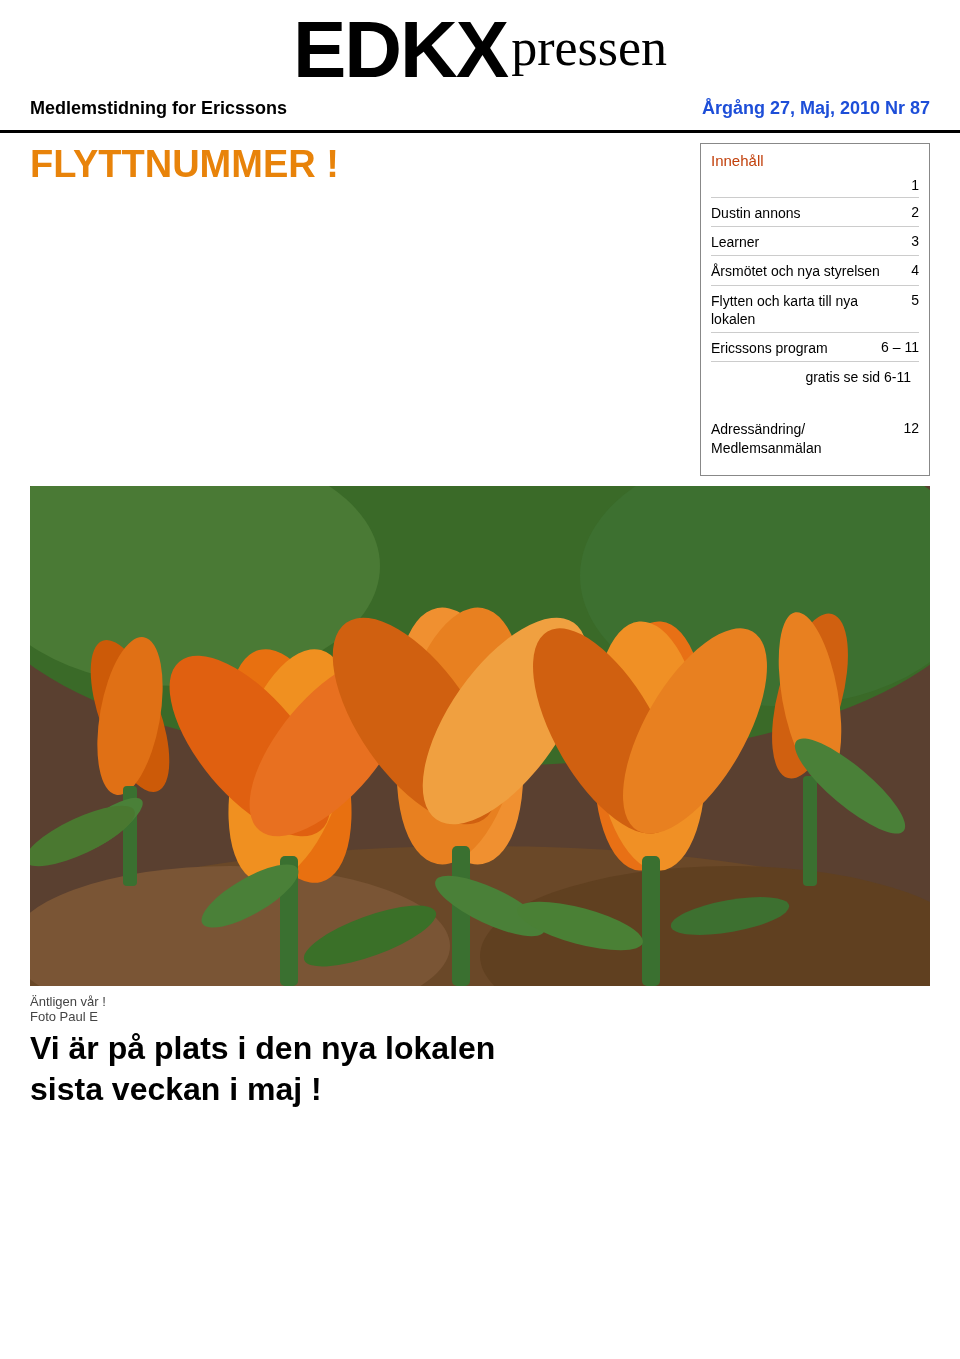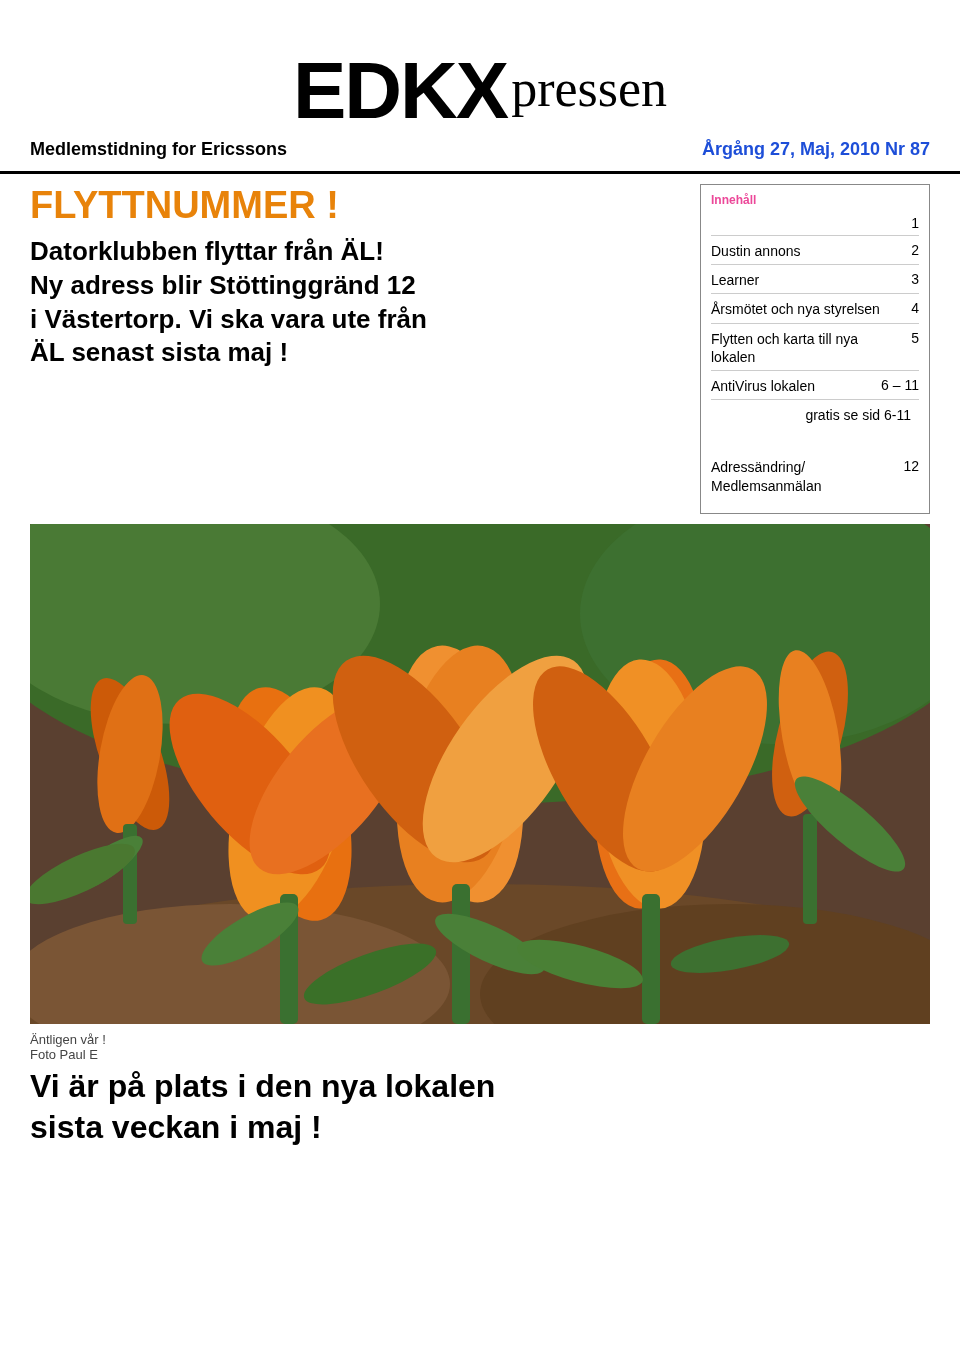--- a/index.html
+++ b/index.html
@@ -16,21 +16,20 @@
     .header {
       padding: 10px 30px 5px 30px;
       border-bottom: 3px solid #000;
     }
 
     .logo-area {
       display: flex;
       align-items: flex-start;
       justify-content: center;
       margin-bottom: 4px;
-      margin-top: 41px;
     }
 
     .logo-edkx {
       font-size: 80px;
       font-weight: 900;
       letter-spacing: -2px;
       color: #000;
       font-family: Arial Black, Arial, sans-serif;
       line-height: 1;
     }
@@ -95,23 +94,23 @@
       width: 230px;
       flex-shrink: 0;
     }
 
     .toc-box {
       border: 1.5px solid #888;
       padding: 8px 10px;
     }
 
     .toc-title {
-      font-size: 12px;
-      font-weight: bold;
-      color: #ec4899;
+      font-size: 15px;
+      font-weight: normal;
+      color: #c2410c;
       margin-bottom: 8px;
     }
 
     .toc-item {
       display: flex;
       justify-content: space-between;
       align-items: flex-start;
       margin-bottom: 6px;
       font-size: 14px;
       color: #000;
@@ -207,26 +206,20 @@
   <div class="subheader">
     <span class="subheader-left">Medlemstidning for Ericssons</span>
     <span class="subheader-right">Årgång 27,  Maj, 2010   Nr 87</span>
   </div>
 </div>
 
 <div class="main-content">
 
   <div class="left-column">
     <div class="flytt-title">FLYTTNUMMER !</div>
-    <div class="flytt-body">
-      <span>Datorklubben flyttar från ÄL!</span><br>
-      <span>Ny adress blir Stöttinggränd 12</span><br>
-      <span>i Västertorp. Vi ska vara ute från</span><br>
-      <span>ÄL senast sista maj !</span>
-    </div>
   </div>
 
   <div class="right-column">
     <div class="toc-box">
       <div class="toc-title">Innehåll</div>
 
       <div class="toc-item">
         <span class="toc-item-text"></span>
         <span class="toc-item-page">1</span>
       </div>
@@ -245,21 +238,21 @@
         <span class="toc-item-text">Årsmötet och nya styrelsen</span>
         <span class="toc-item-page">4</span>
       </div>
 
       <div class="toc-item">
         <span class="toc-item-text">Flytten och karta till nya lokalen</span>
         <span class="toc-item-page">5</span>
       </div>
 
       <div class="toc-item">
-        <span class="toc-item-text">AntiVirus lokalen</span>
+        <span class="toc-item-text">Ericssons program</span>
         <span class="toc-item-page">6 – 11</span>
       </div>
 
       <div class="toc-item" style="border-bottom:none; margin-bottom: 30px; text-align: right;">
         <span class="toc-item-text">gratis  se sid 6-11</span>
       </div>
 
       <div class="toc-item" style="border-bottom:none;">
         <span class="toc-item-text">Adressändring/ Medlemsanmälan</span>
         <span class="toc-item-page">12</span>

